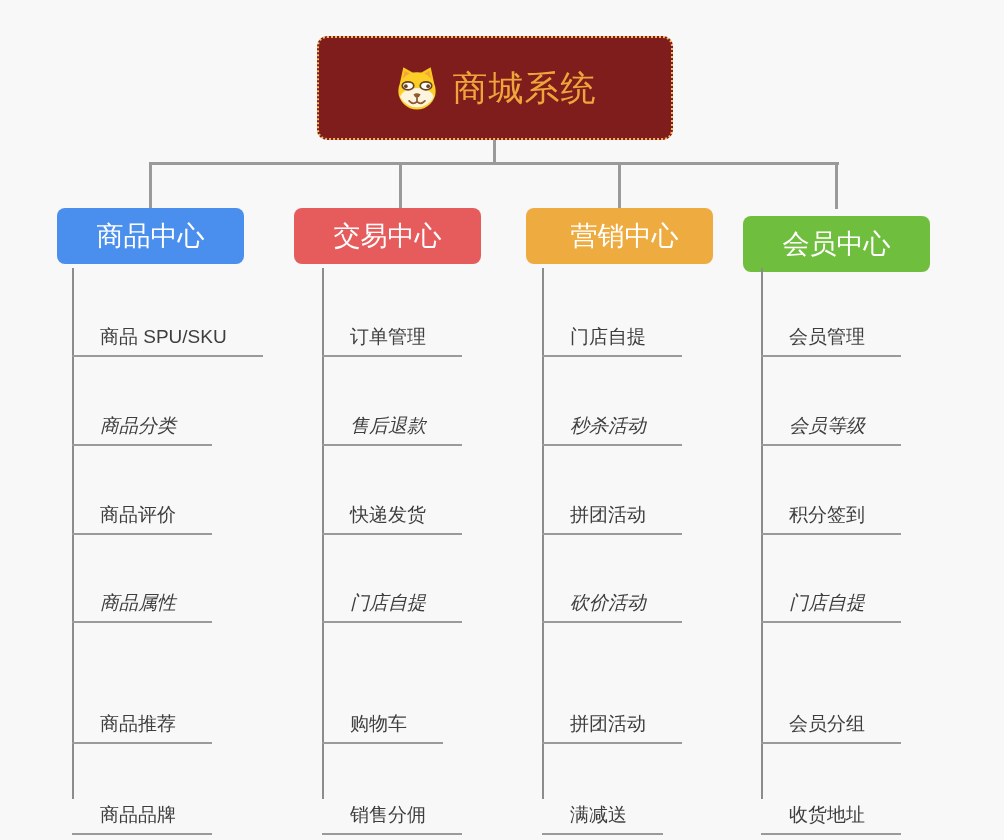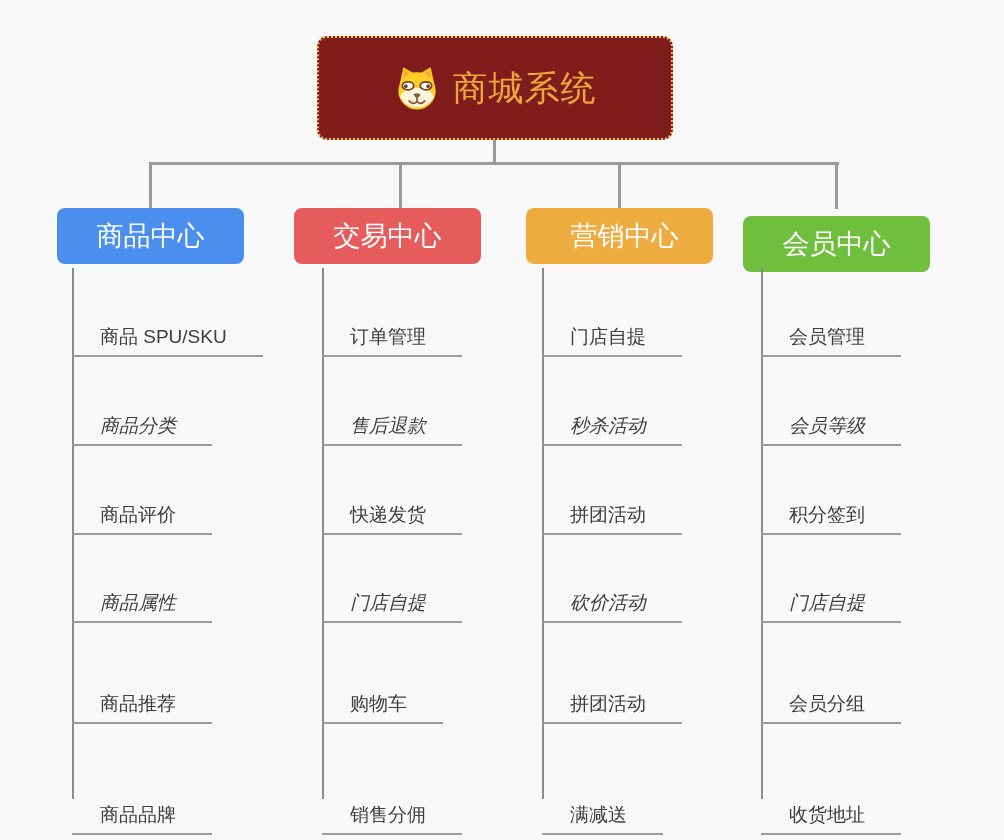--- a/index.html
+++ b/index.html
@@ -91,21 +91,21 @@
     cursor: default;
   }
   .col-0 .node { left: 72px; }
   .col-1 .node { left: 322px; text-align: center; }
   .col-2 .node { left: 542px; }
   .col-3 .node { left: 761px; }
   .row-0 { top: 313px; }
   .row-1 { top: 402px; font-style: italic; }
   .row-2 { top: 491px; }
   .row-3 { top: 579px; font-style: italic; }
-  .row-4 { top: 680px; }
+  .row-4 { top: 700px; }
   .row-5 { top: 791px; }
 </style>
 </head>
 <body>
 
 <div id="canvas" style="background-color: rgb(248, 248, 248);">
 
   <div class="root-node">
     <svg class="root-icon" viewBox="0 0 64 64" aria-hidden="true">
       <polygon points="8,26 13,3 30,13" fill="#FBC71E"></polygon>

